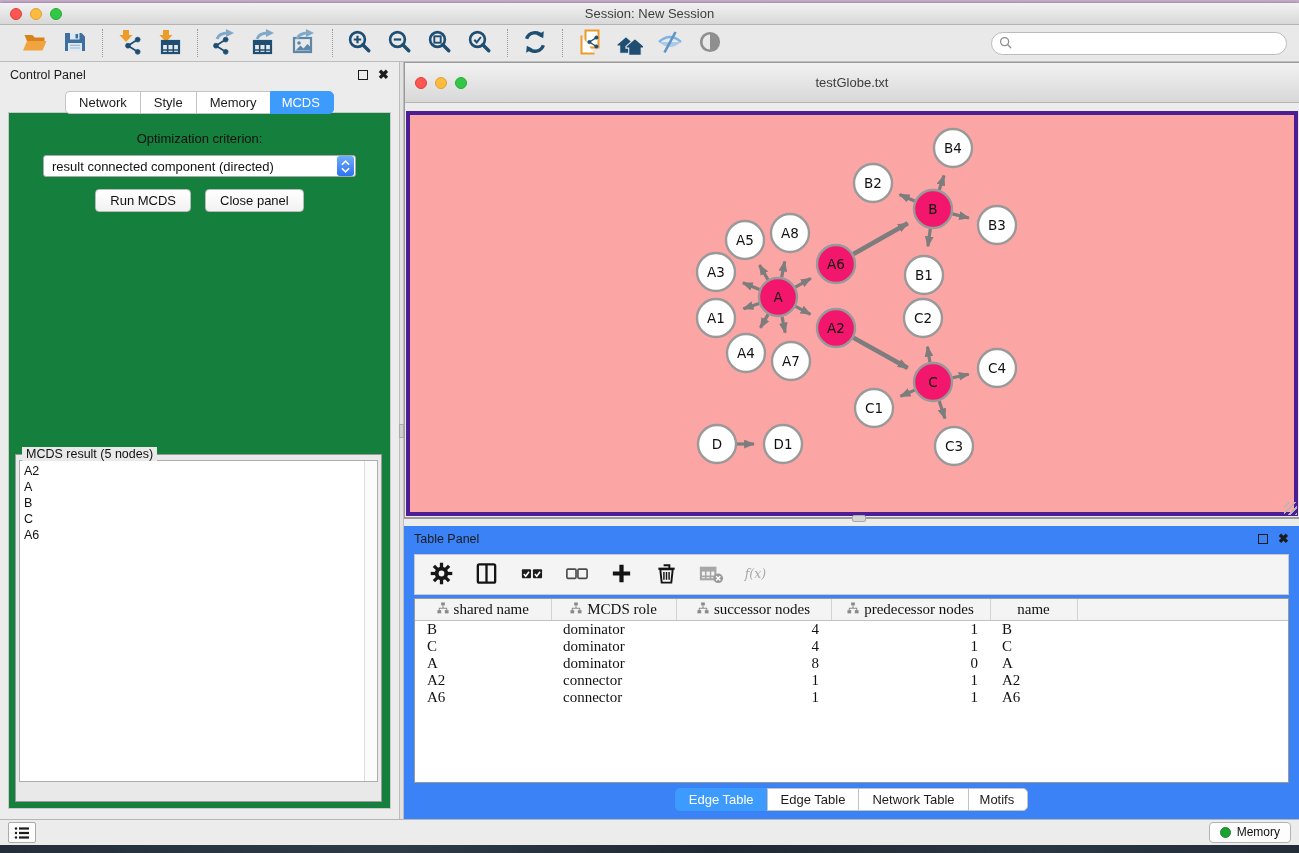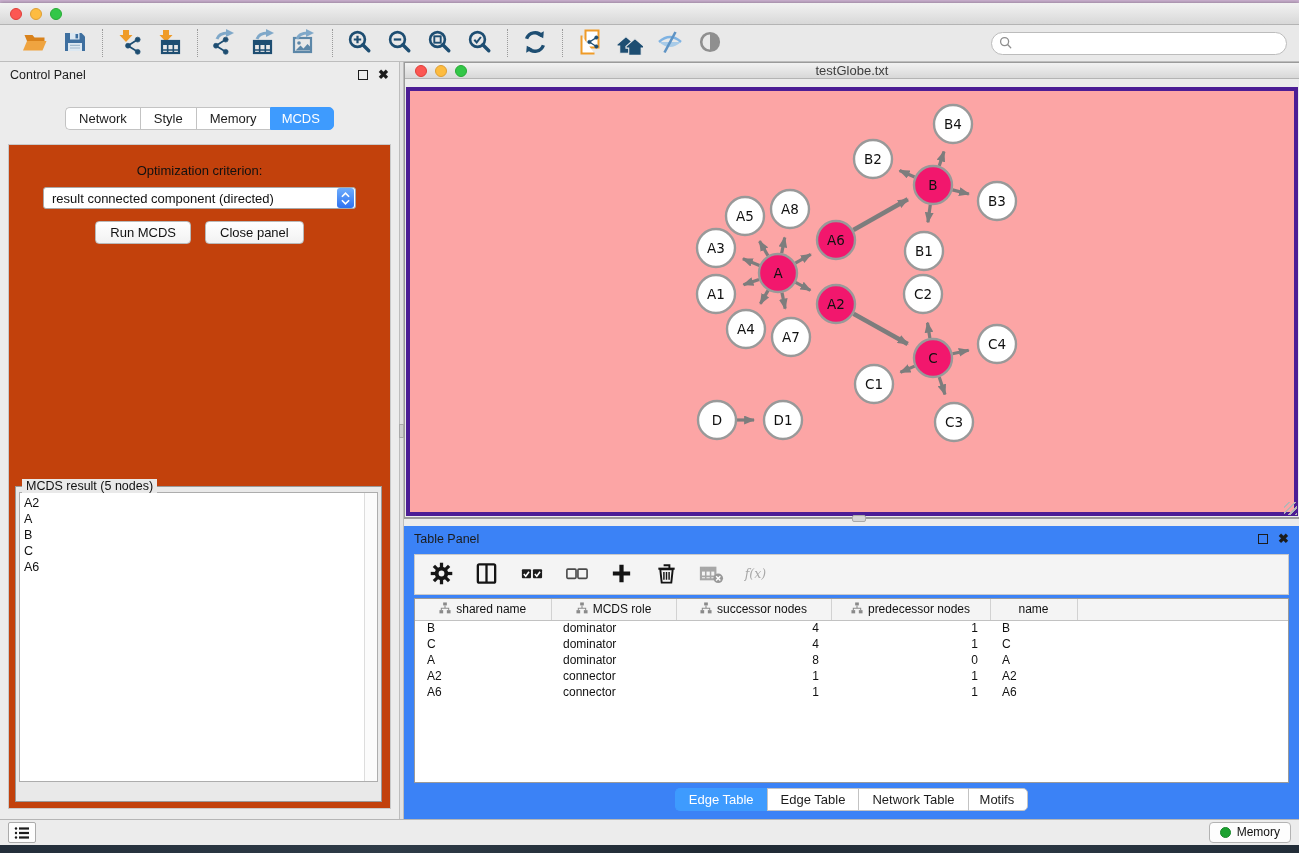--- a/index.html
+++ b/index.html
@@ -25,31 +25,31 @@
   .tb-btn { width:30px; height:30px; border:none; background:transparent; display:flex; align-items:center; justify-content:center; cursor:pointer; }
   .tb-btn svg { width:26px; height:26px; }
   .searchwrap { margin-left:auto; margin-right:4px; position:relative; }
   .searchwrap input { width:296px; height:23px; border:1px solid #bcbcbc; border-radius:12px; background:#fff; padding:0 10px 0 26px; font-size:12px; outline:none; }
   .searchwrap .mag { position:absolute; left:8px; top:4px; width:14px; height:14px; }
 
   
   .content { flex:1 1 auto; display:flex; min-height:0; }
 
   
-  .cpanel { width:399px; flex:0 0 auto; background:#ececec; display:flex; flex-direction:column;gap:16px; }
+  .cpanel { width:399px; flex:0 0 auto; background:#ececec; display:flex; flex-direction:column; }
   .panel-head { height:26px; display:flex; align-items:center; padding:0 10px; font-size:12.5px; color:#1c1c1c; flex:0 0 auto; }
   .panel-head .ph-icons { margin-left:auto; display:flex; gap:10px; align-items:center; }
   .ph-float { width:10px; height:10px; border:1.6px solid #1c1c1c; display:inline-block; }
   .ph-close { font-size:13px; font-weight:bold; color:#1c1c1c; line-height:10px; }
   .cp-tabs { display:flex; justify-content:center; margin:3px 0 0; flex:0 0 auto; position:relative; z-index:2; }
   .seg-tab { font-size:13px; padding:3px 13px; background:#fff; border:1px solid #c3c3c3; border-right:none; color:#1c1c1c; cursor:pointer; }
   .seg-tab:first-child { border-radius:5px 0 0 5px; }
   .seg-tab:last-child { border-radius:0 5px 5px 0; border-right:1px solid #c3c3c3;padding-left:11px; }
   .seg-tab.active { background:#3e9bfe; border-color:#3e9bfe; color:#fff; }
-  .cp-body { margin:-2px 8px 10px; border:1px solid #c9c9c9; background:#c2410c; flex:1 1 auto; padding-top:18px; display:flex; flex-direction:column; min-height:0; }
+  .cp-body { margin:-2px 8px 10px; border:1px solid #c9c9c9; background:#15803d; flex:1 1 auto; padding-top:18px; display:flex; flex-direction:column; min-height:0; }
   .opt-label { text-align:center; font-size:13px; color:#111; margin-bottom:9px; }
   .dropdown { margin:0 auto; width:313px; height:22px; background:#fff; border:1px solid #a9a9a9; border-radius:3px; display:flex; align-items:center; font-size:13px; color:#111; position:relative; cursor:pointer; }
   .dropdown .dd-text { padding-left:8px; flex:1; white-space:nowrap; overflow:hidden; }
   .dd-stepper { width:17px; height:20px; border-radius:3px; background:linear-gradient(#6eadfc,#2e72f0); margin-right:1px; display:flex; flex-direction:column; align-items:center; justify-content:center; gap:1px; }
   .dd-stepper svg { width:9px; height:6px; }
   .cp-buttons { display:flex; justify-content:center; gap:14px; margin-top:12px; }
   .mac-btn { font-size:13px; color:#111; background:linear-gradient(#ffffff,#f2f2f2); border:1px solid #b9b9b9; border-radius:4px; padding:3px 14px; cursor:pointer; }
   .result-box { margin:242px 8px 6px 6px; border:1px solid #9a9a9a; padding:5px 3px 19px; position:relative; background:#e9e9e9; flex:1 1 auto; min-height:0; display:flex; }
   .result-box legend { position:absolute; top:-8px; left:6px; background:#e9e9e9; font-size:12.5px; padding:0 4px; color:#111; }
   .result-list { flex:1; background:#fff; border:1px solid #adadad; display:flex; min-height:0; }
@@ -58,38 +58,38 @@
 
   
   .vdivider { width:5px; background:#e2e2e2; border-left:1px solid #bdbdbd; border-right:1px solid #bdbdbd; position:relative; flex:0 0 auto; }
   .vdivider .grip { position:absolute; top:362px; left:-1px; width:5px; height:14px; background:#cfcfcf; border:1px solid #aaa; }
 
   
   .rightcol { flex:1 1 auto; display:flex; flex-direction:column; min-width:0; }
 
   
   .netframe { height:456px; flex:0 0 auto; border:1px solid #9b9b9b; border-right:none; background:#ececec; display:flex; flex-direction:column; position:relative; }
-  .netframe .titlebar { height:16px; }
+  .netframe .titlebar { height:40px; }
   .net-canvas { flex:1; background:#fca5a5; border:4px solid #4c1d95; margin:8px 1px 1px; position:relative; overflow:hidden; }
   .net-canvas svg.graph { position:absolute; left:0; top:0; }
   .resize-grip { position:absolute; right:2px; bottom:2px; width:13px; height:13px; background:
       repeating-linear-gradient(135deg, transparent 0 3px, #b5b5b5 3px 4.5px); }
 
   
   .hsplit { height:8px; background:#ececec; border-top:1px solid #9e9e9e; position:relative; flex:0 0 auto; }
   .hsplit .grip { position:absolute; left:50%; top:-4px; width:14px; height:7px; background:#d6d6d6; border:1px solid #aaa; border-radius:2px; }
 
   
   .tpanel { flex:1 1 auto; display:flex; flex-direction:column; background:#3b82f6; min-height:0; }
   .tp-toolbar { margin:2px 10px 0; border:1px solid #c9c9c9; background:#f4f4f4; height:41px; display:flex; align-items:center; gap:17px; padding:0 12px; flex:0 0 auto; }
   .tp-btn { width:28px; height:28px; background:none; border:none; display:flex; align-items:center; justify-content:center; cursor:pointer; }
   .tp-btn svg { width:25px; height:25px; }
   .tp-btn.disabled { opacity:.85; cursor:default; }
   .dtable-wrap { margin:3px 10px 0; border:1px solid #9a9a9a; background:#fff; flex:1 1 auto; min-height:0; overflow:hidden; }
-  table.dtable { border-collapse:collapse; width:100%; font-size:12px; color:#111; table-layout:fixed; }
+  table.dtable { border-collapse:collapse; width:100%; font-size:15px; color:#111; table-layout:fixed;font-family:Liberation Serif, serif; }
   table.dtable th { font-weight:normal; background:#f4f4f4; border-bottom:1px solid #c2c2c2; border-right:1px solid #d2d2d2; height:21px; text-align:center; position:relative; }
   table.dtable th:last-child { border-right:none; }
   table.dtable th .th-inner { display:flex; align-items:center; justify-content:center; gap:5px; }
   table.dtable th svg { width:12px; height:12px; flex:0 0 auto; }
   table.dtable td { height:16px; padding:0 12px; white-space:nowrap; }
   td.num { text-align:right; }
   
   .tp-tabs { display:flex; justify-content:center; padding:5px 0 8px; flex:0 0 auto; }
 
   
@@ -104,20 +104,21 @@
 <body>
 
 <div class="app">
 
   <div class="titlebar">
     <div class="lights">
       <span class="light red"></span>
       <span class="light yellow"></span>
       <span class="light green"></span>
     </div>
+    <span class="title">Session: New Session</span>
   </div>
 
   <div class="toolbar" id="main-toolbar">
     <div class="tb-group">
         <button class="tb-btn">
           <span><svg viewBox="0 0 26 26">
               <path d="M2.5 6h8l2 2.5h10v3.5H5z" fill="#d9821b"></path>
               <path d="M5 12h19.5l-4 9.5H1z" fill="#efa440"></path>
             </svg></span>
         </button>

